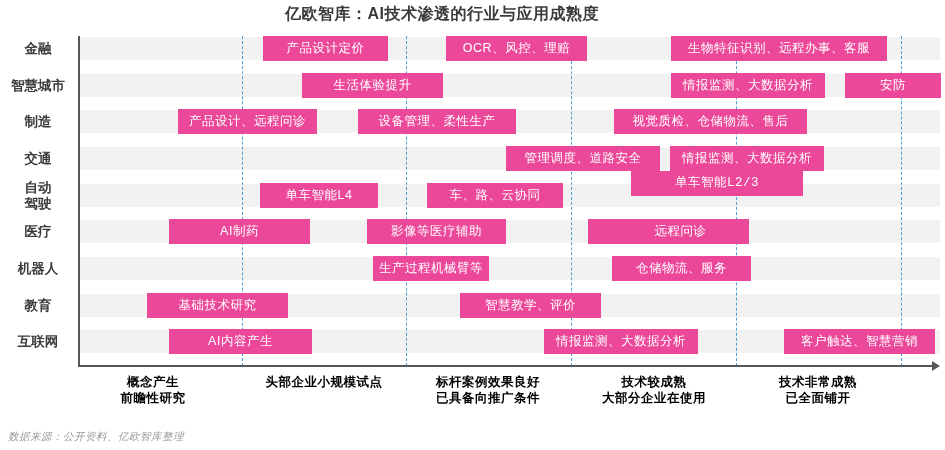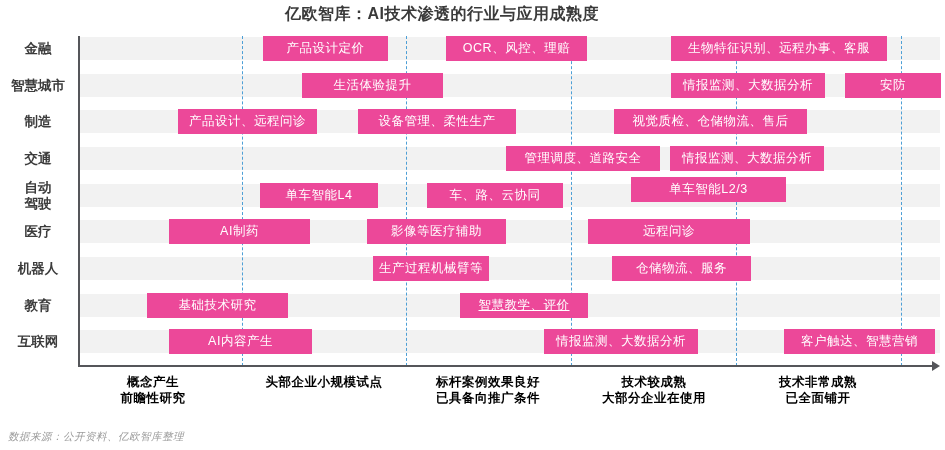--- a/index.html
+++ b/index.html
@@ -72,28 +72,28 @@
       <div class="box" style="left: 302px; width: 141px; top: 73px;">生活体验提升</div>
       <div class="box" style="left: 671px; width: 154px; top: 73px;">情报监测、大数据分析</div>
       <div class="box" style="left: 845px; width: 96px; top: 73px;">安防</div>
       <div class="box" style="left: 178px; width: 139px; top: 109px;">产品设计、远程问诊</div>
       <div class="box" style="left: 358px; width: 158px; top: 109px;">设备管理、柔性生产</div>
       <div class="box" style="left: 614px; width: 193px; top: 109px;">视觉质检、仓储物流、售后</div>
       <div class="box" style="left: 506px; width: 154px; top: 146px;">管理调度、道路安全</div>
       <div class="box" style="left: 670px; width: 154px; top: 146px;">情报监测、大数据分析</div>
       <div class="box" style="left: 248px; width: 118px; top: 183px; margin-left: 12px;">单车智能L4</div>
       <div class="box" style="left: 427px; width: 136px; top: 183px;">车、路、云协同</div>
-      <div class="box" style="left: 631px; width: 155px; top: 177px;">单车智能L2/3</div>
+      <div class="box" style="left: 631px; width: 172px; top: 171px; font-family: Liberation Mono, monospace;">单车智能L2/3</div>
       <div class="box" style="left: 169px; width: 141px; top: 219px;">AI制药</div>
       <div class="box" style="left: 367px; width: 139px; top: 219px;">影像等医疗辅助</div>
-      <div class="box" style="left: 588px; width: 162px; top: 219px;">远程问诊</div>
+      <div class="box" style="left: 588px; width: 137px; top: 219px; padding-left: 24px;">远程问诊</div>
       <div class="box" style="left: 373px; width: 116px; top: 256px;">生产过程机械臂等</div>
       <div class="box" style="left: 612px; width: 139px; top: 256px;">仓储物流、服务</div>
       <div class="box" style="left: 147px; width: 141px; top: 293px;">基础技术研究</div>
-      <div class="box" style="left: 460px; width: 128px; top: 293px; text-decoration: underline;">智慧教学、评价</div>
+      <div class="box" style="left: 460px; width: 141px; top: 293px;">智慧教学、评价</div>
       <div class="box" style="left: 169px; width: 143px; top: 329px;">AI内容产生</div>
       <div class="box" style="left: 544px; width: 154px; top: 329px;">情报监测、大数据分析</div>
       <div class="box" style="left: 784px; width: 151px; top: 329px;">客户触达、智慧营销</div>
     </div>
   <div class="y-axis"></div>
   <div class="x-axis"></div>
   <div class="x-arrow"></div>
   <div id="stages">
       <div class="stage-label" style="left: 58px;">概念产生
 前瞻性研究</div>

